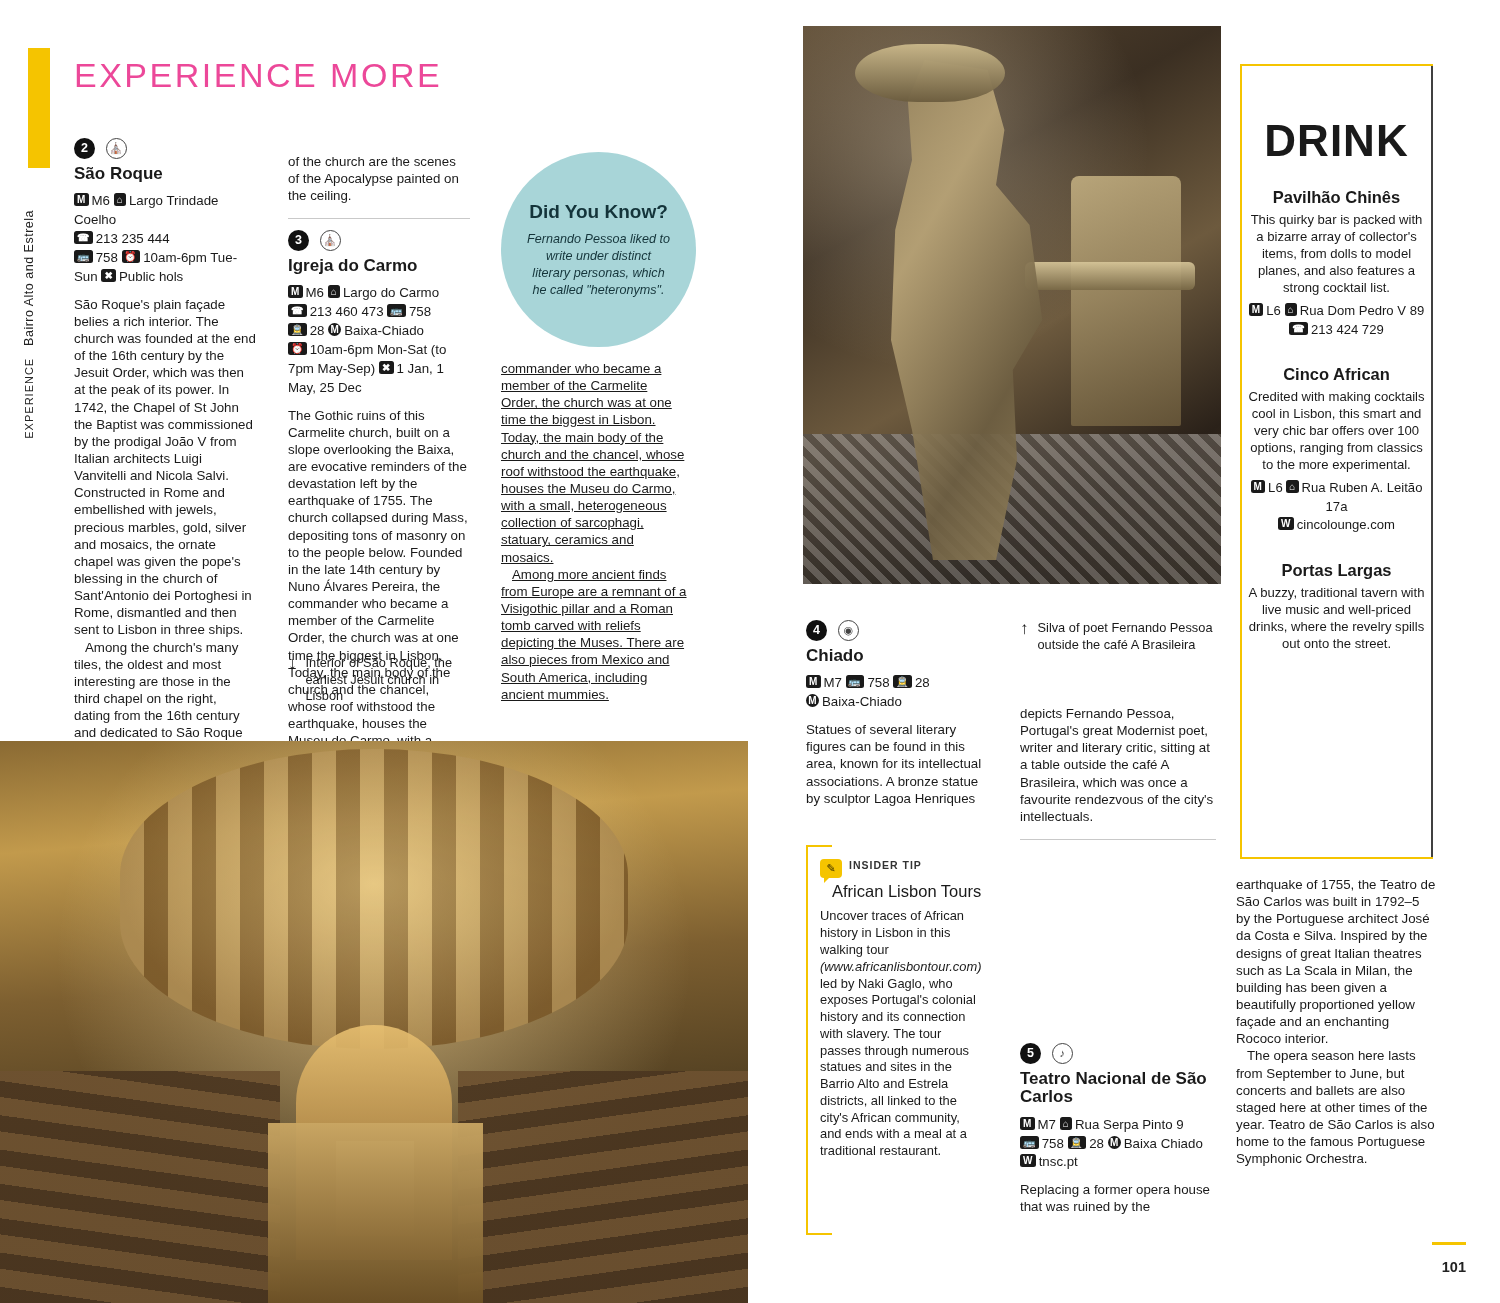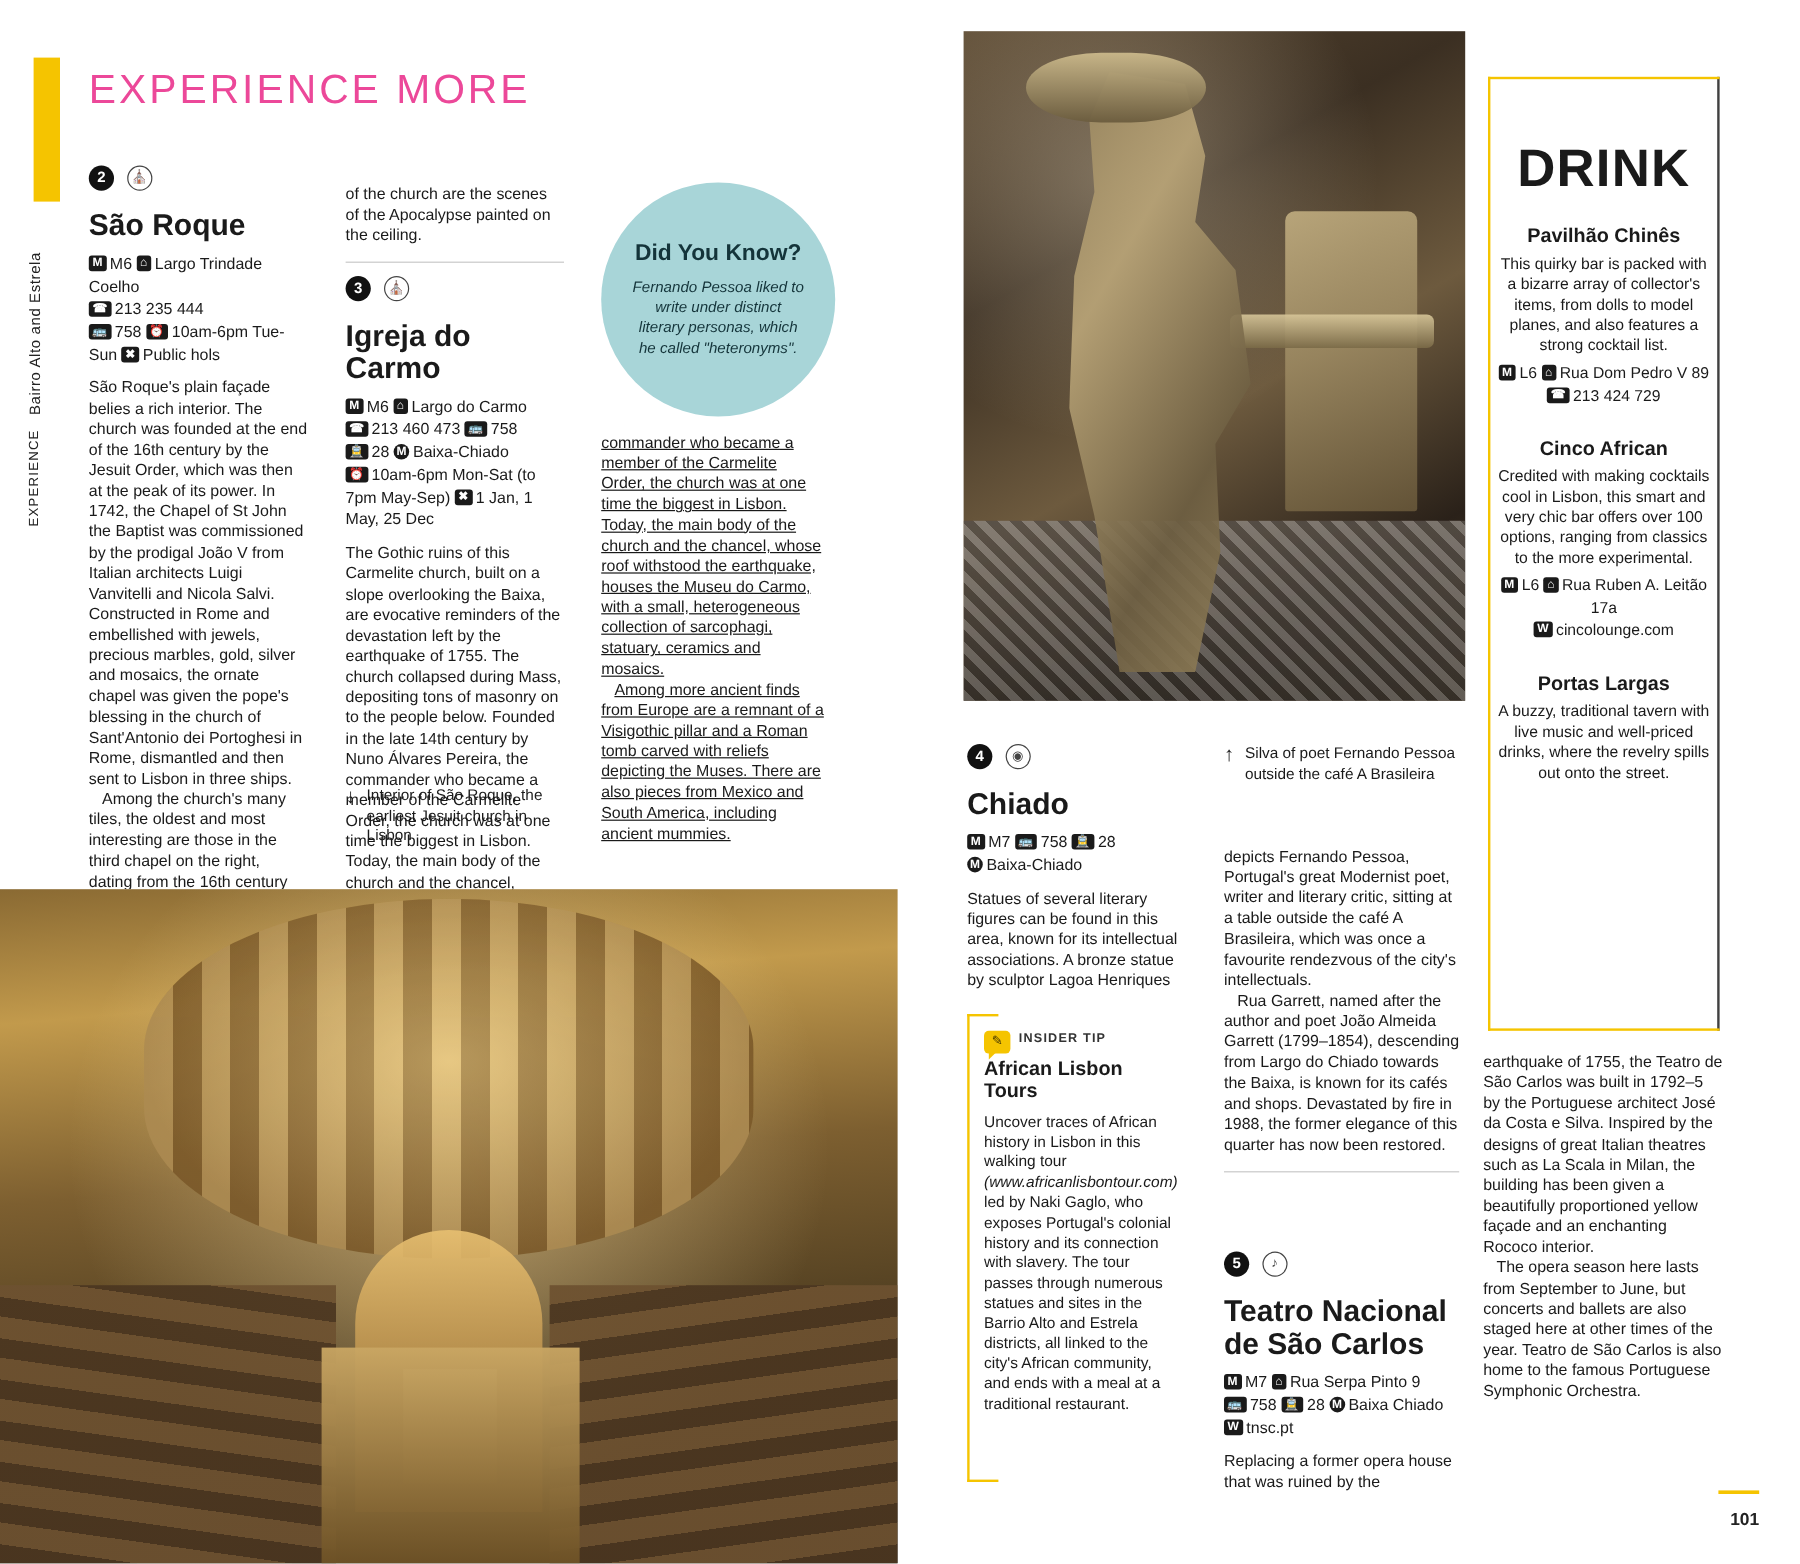--- a/index.html
+++ b/index.html
@@ -44,21 +44,21 @@
     background:#111; color:#fff; font-size:12.5px; font-weight:bold;
     vertical-align:middle;
   }
   .poi-icon {
     display:inline-flex; align-items:center; justify-content:center;
     width:21px; height:21px; border-radius:50%;
     border:1.2px solid #444; color:#444; font-size:11px;
     margin-left:7px; vertical-align:middle;
   }
   .poi-title {
-    font-size:25px; font-weight:bold; margin:16px 0 9px 0; line-height:1.08;
+    font-size:17px; font-weight:bold; margin:6px 0 9px 0; line-height:1.08;
   }
   .meta { font-size:13.3px; line-height:1.42; margin-bottom:9px; }
   .chip {
     display:inline-block; background:#1a1a1a; color:#fff;
     font-size:10px; font-weight:bold; line-height:13px;
     padding:0 3px; border-radius:2.5px; margin-right:3px;
     vertical-align:2px; letter-spacing:.2px;
   }
   .chip.circle { border-radius:50%; width:13px; text-align:center; padding:0; }
   .rule { border:0; border-top:1px solid #c9c9c9; margin:14px 0 13px 0; }
@@ -175,21 +175,21 @@
     width:22px; height:19px; background:#F5C400; border-radius:4px; position:relative; flex:none;
   }
   .tip-bubble:after {
     content:""; position:absolute; left:4px; bottom:-5px; border-width:6px 6px 0 0;
     border-style:solid; border-color:#F5C400 transparent transparent transparent;
   }
   .tip-bubble span {
     position:absolute; inset:0; color:#3a2f00; font-size:11px; text-align:center; line-height:19px;
   }
   .tip-label { font-size:10.5px; letter-spacing:1px; color:#333; font-weight:bold; }
-  .tip-title { font-size:16.5px; font-weight:bold; line-height:1.12; margin:2px 0 8px 0; }
+  .tip-title { font-size:16.5px; font-weight:normal; line-height:1.12; margin:2px 0 8px 12px; }
   .tip-body { font-size:12.9px; line-height:1.30; }
   .tip-body i { font-style:italic; }
 
   
   .drink {
     position:absolute; left:1240px; top:64px; width:193px; height:795px;
     border-left:2px solid #F5C400; border-right:2px solid #404040;
     text-align:center; padding:0 6px;
   }
   .drink:before, .drink:after {
@@ -327,21 +327,20 @@
     </div>
   </div>
 
   <div class="caption" style="left:1020px; top:620px; width:196px;">
     <span class="arrow">↑</span>
     <span>Silva of poet Fernando Pessoa outside the café A Brasileira</span>
   </div>
 
   <div class="col" style="left:1020px; top:705px; width:196px;">
     <p>depicts Fernando Pessoa, Portugal's great Modernist poet, writer and literary critic, sitting at a table outside the café A Brasileira, which was once a favourite rendezvous of the city's intellectuals.</p>
-    <p>Rua Garrett, named after the author and poet João Almeida Garrett (1799–1854), descending from Largo do Chiado towards the Baixa, is known for its cafés and shops. Devastated by fire in 1988, the former elegance of this quarter has now been restored.</p>
     <hr class="rule">
   </div>
 
   <div class="col" style="left:1020px; top:1043px; width:196px;">
     <div>
       <span class="poi-num">5</span>
       <span class="poi-icon">♪</span>
     </div>
     <div class="poi-title">Teatro Nacional de São Carlos</div>
     <div class="meta">

